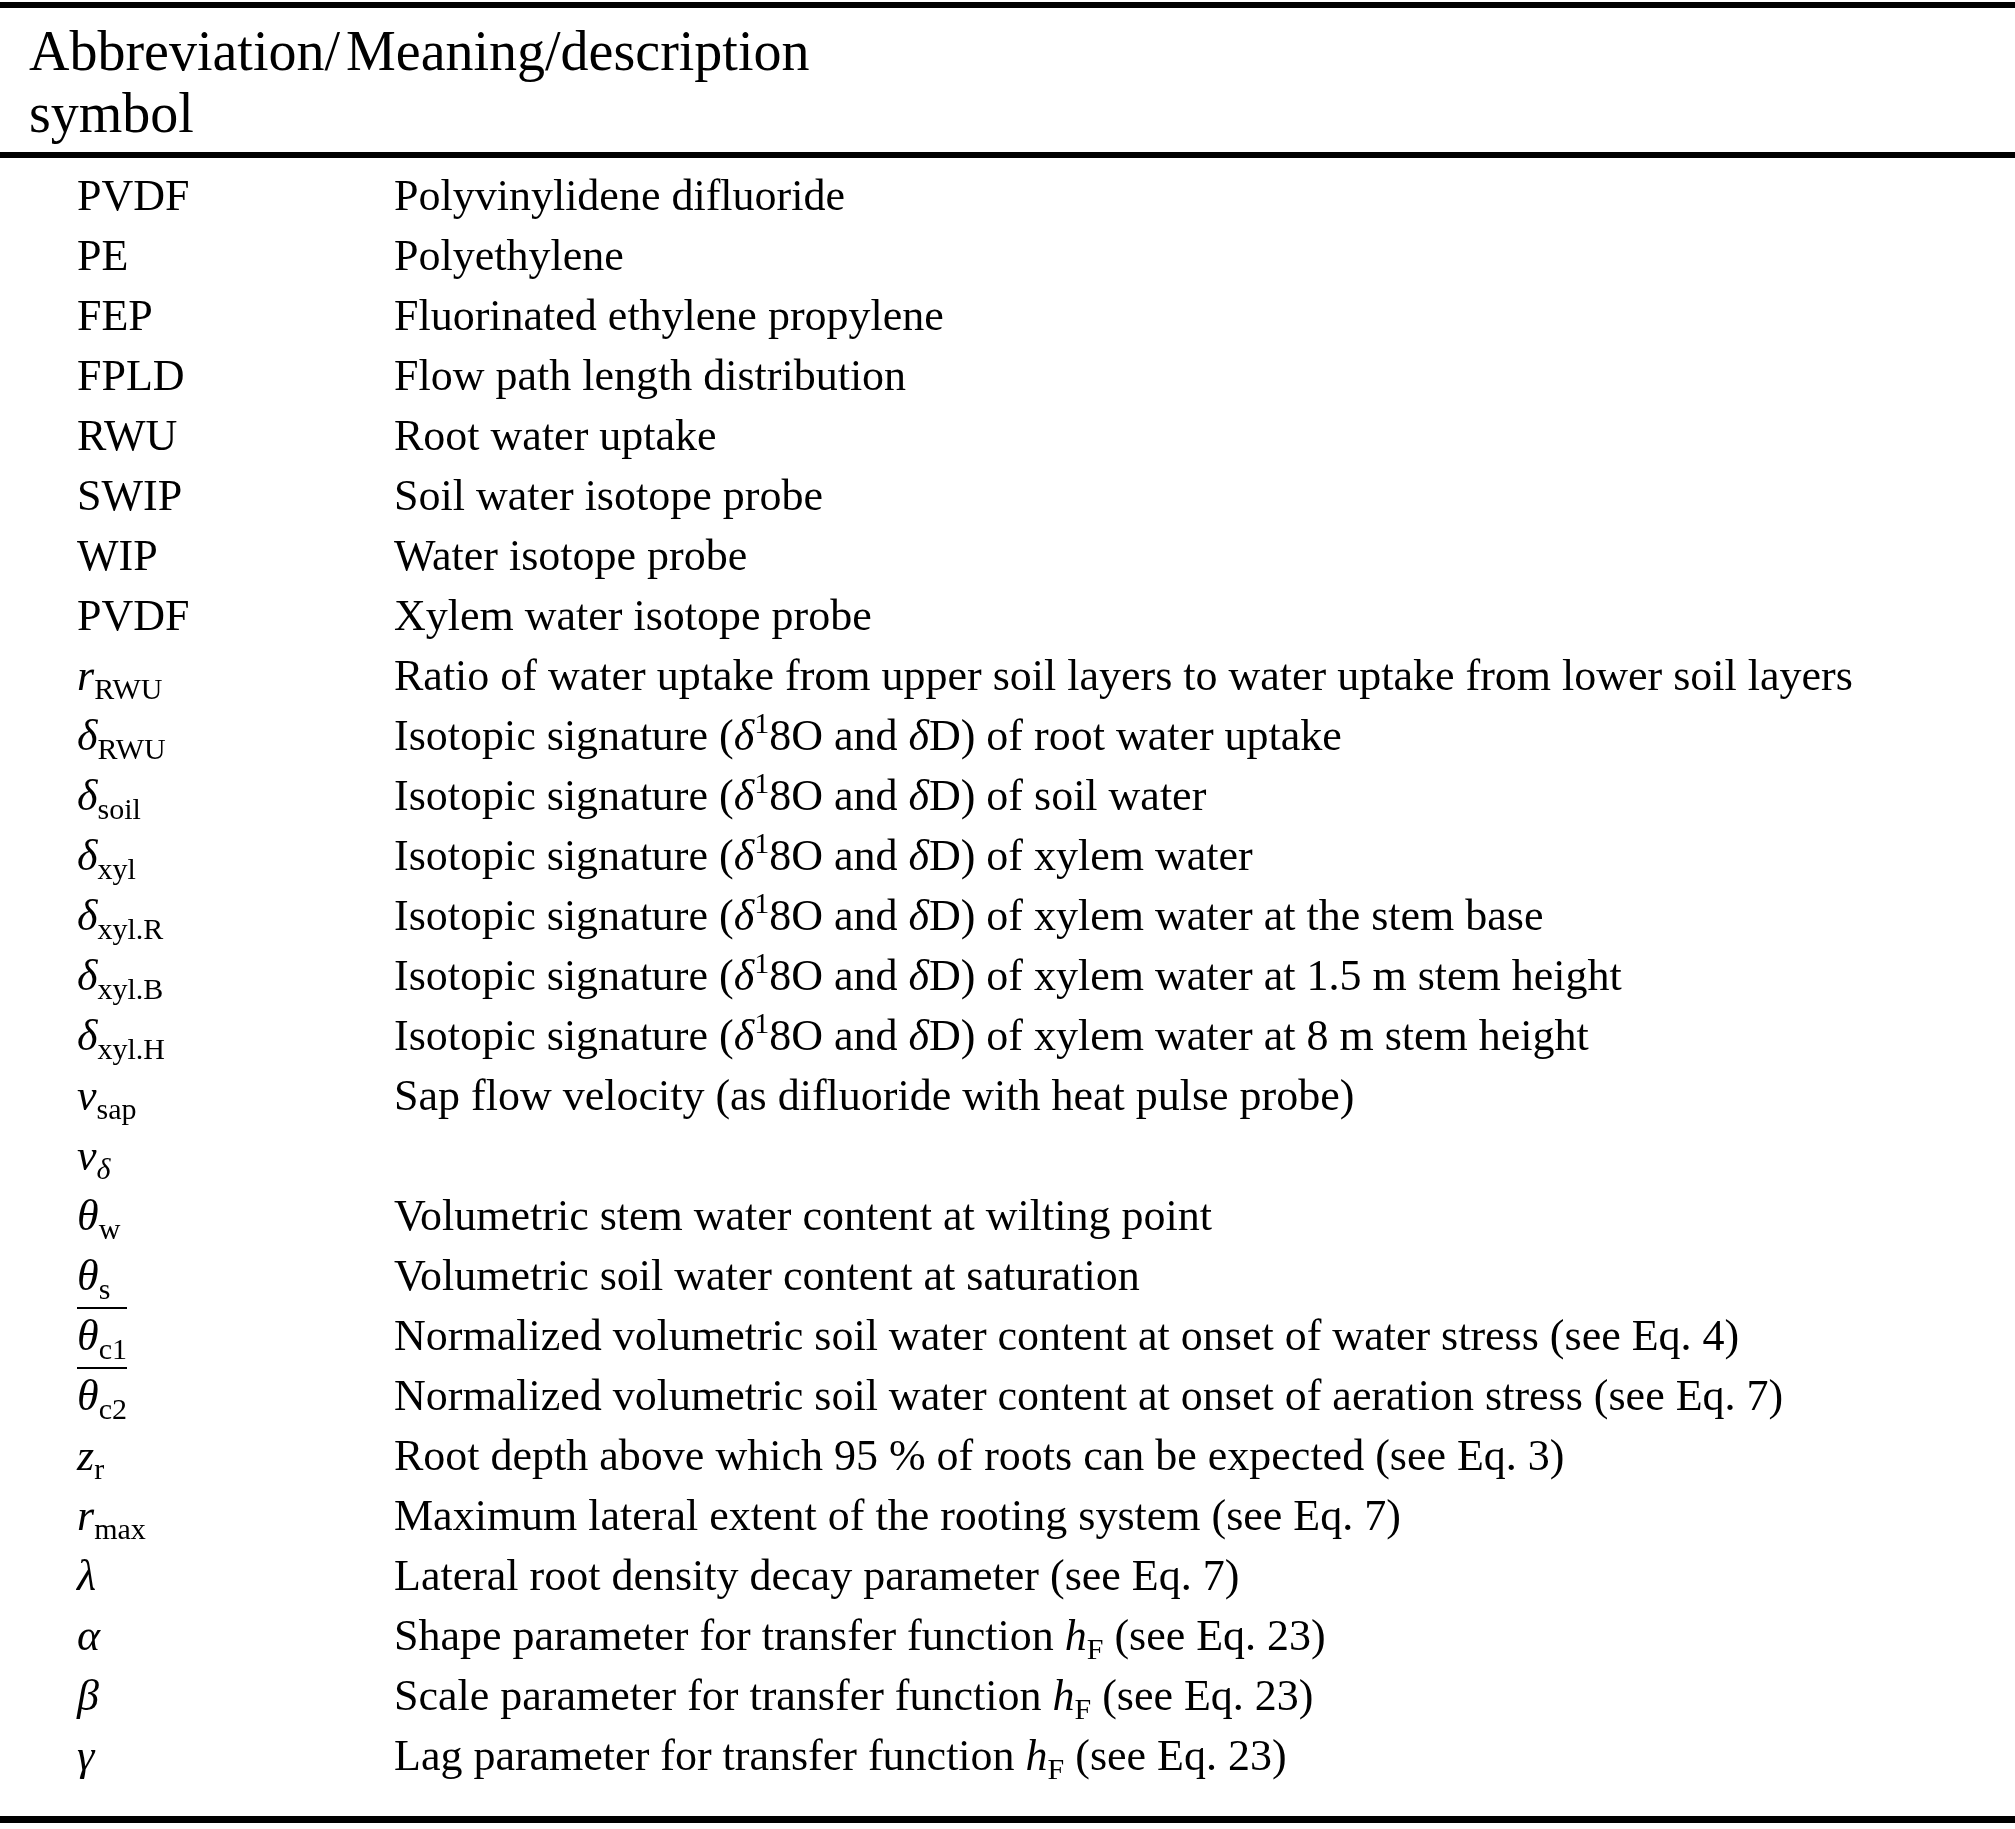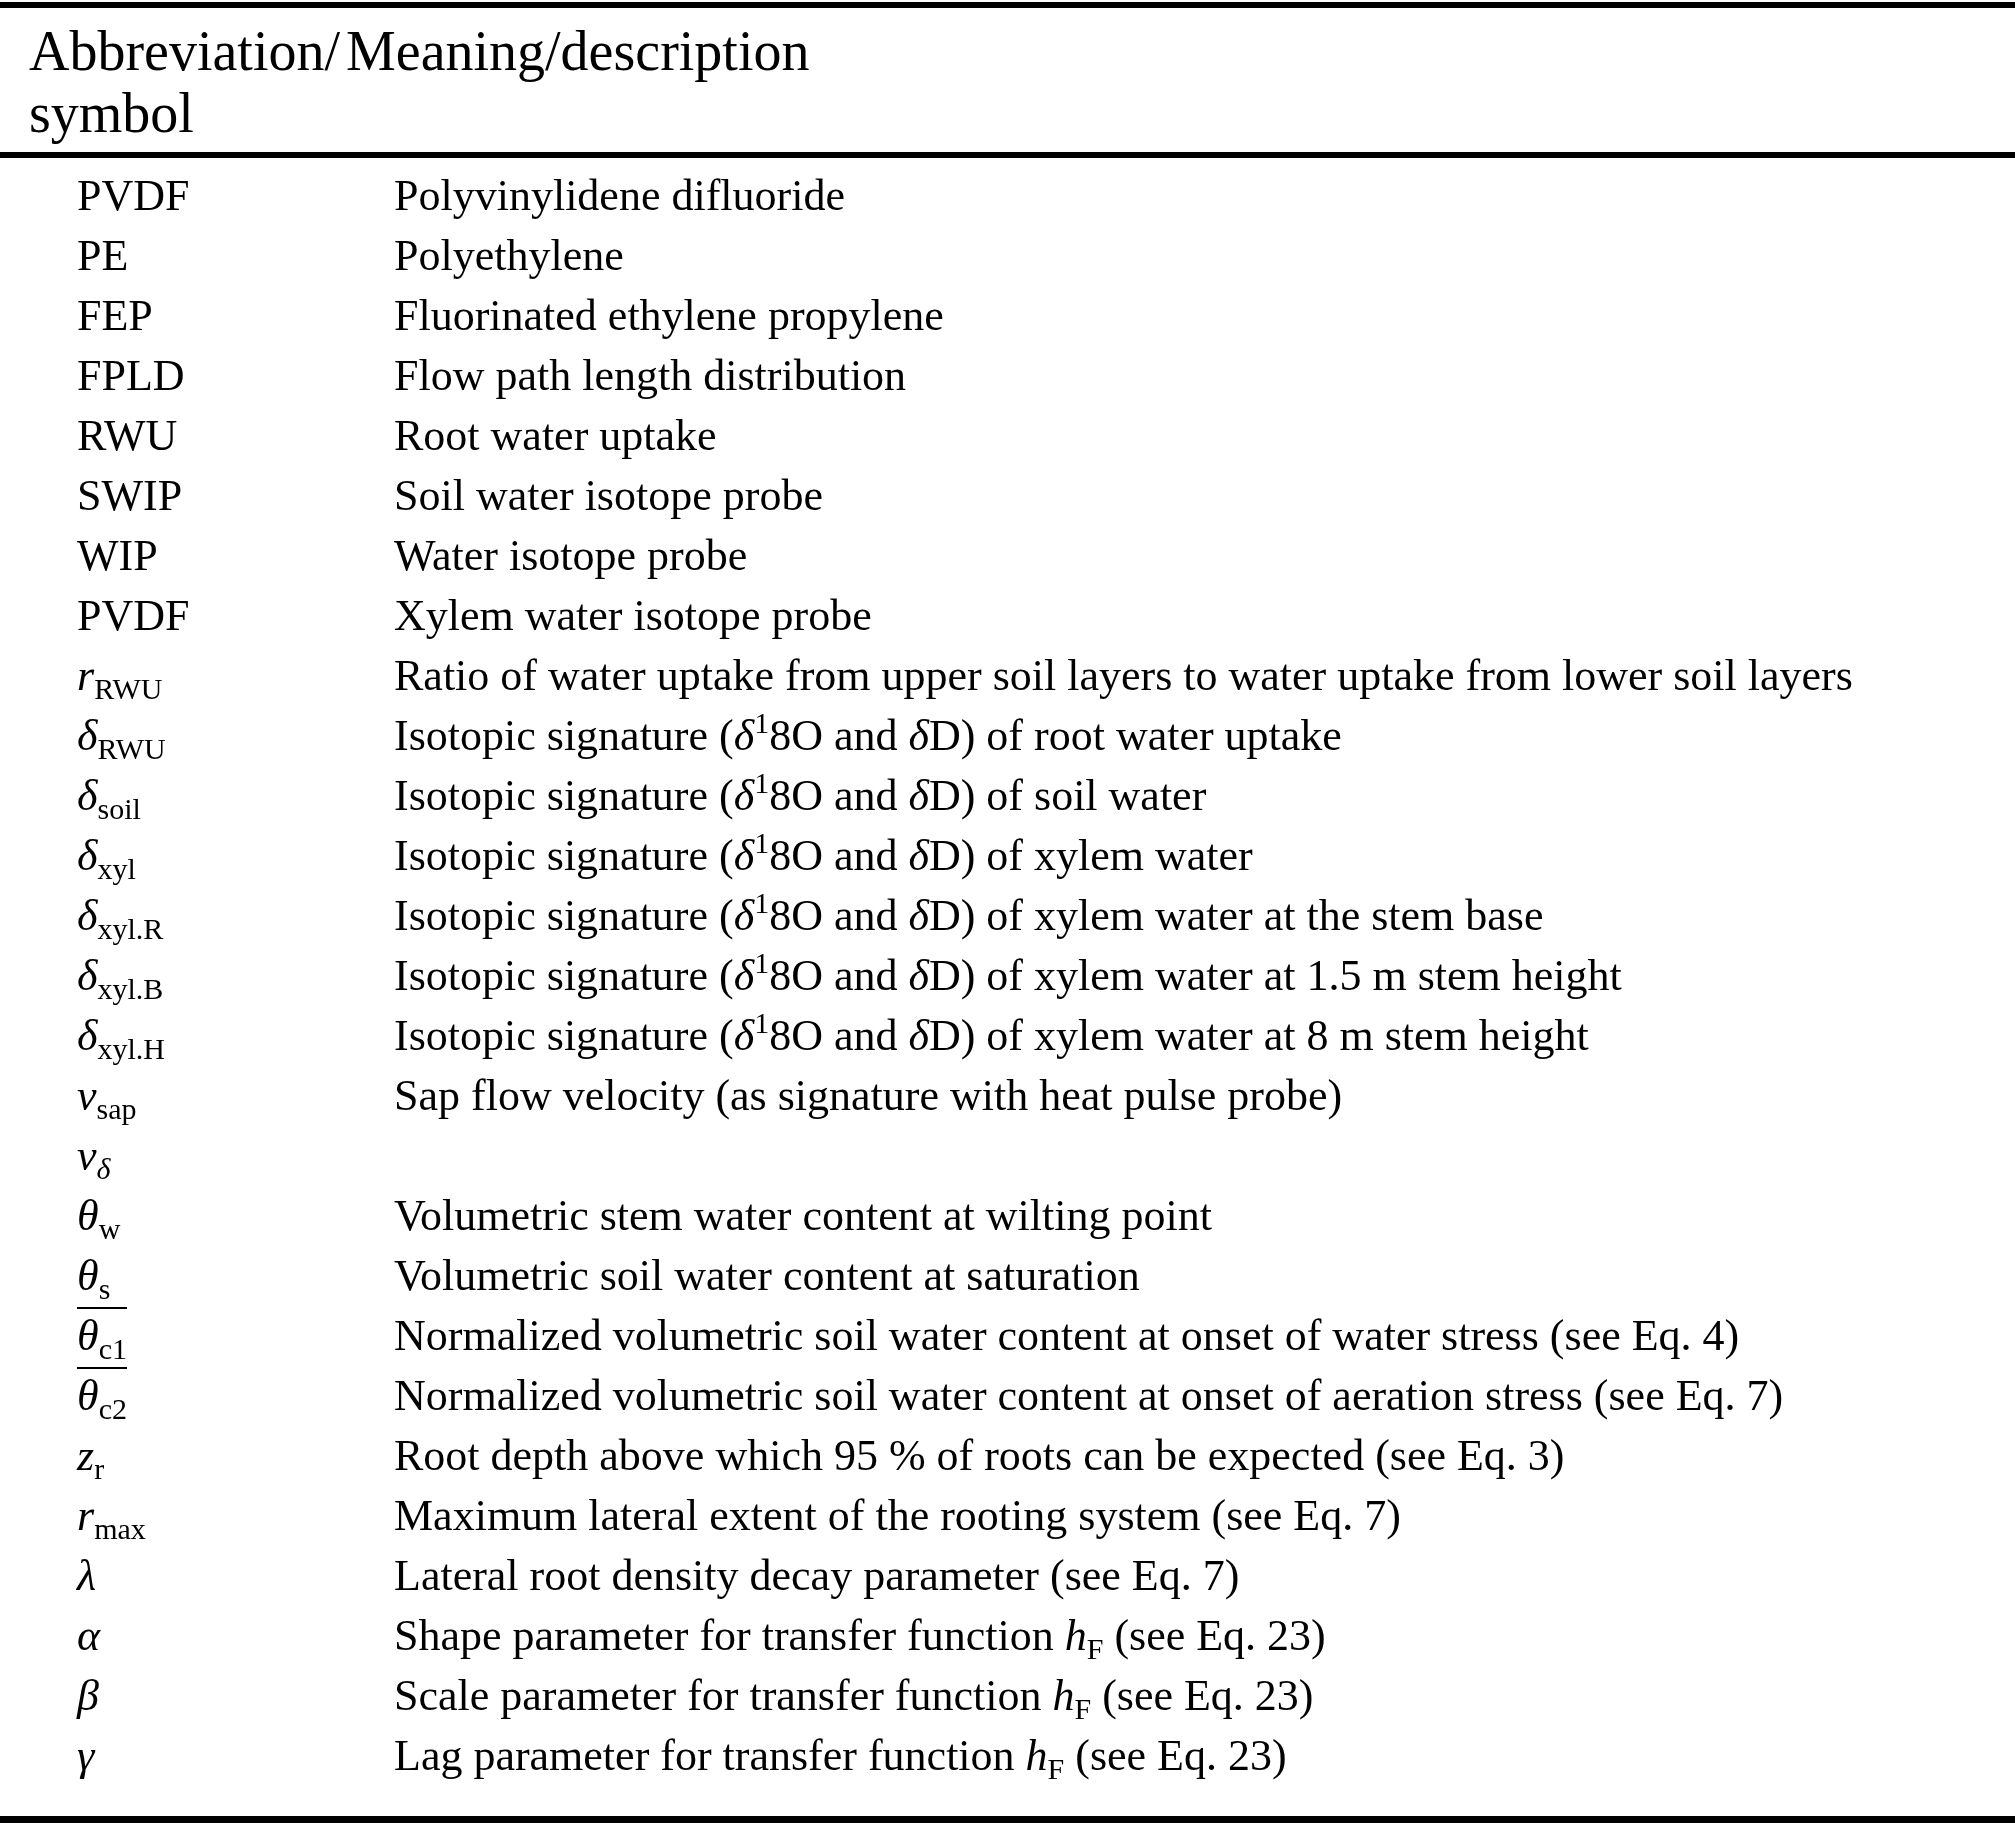--- a/index.html
+++ b/index.html
@@ -134,21 +134,21 @@
       <div class="row">
         <span class="col-sym"><span class="i">δ</span><span class="sb">xyl.B</span></span>
         <span class="col-desc"><span>Isotopic signature (</span><span class="i">δ</span><span class="sp">1</span><span>8O and </span><span class="i">δ</span><span>D) of xylem water at 1.5 m stem height</span></span>
       </div>
       <div class="row">
         <span class="col-sym"><span class="i">δ</span><span class="sb">xyl.H</span></span>
         <span class="col-desc"><span>Isotopic signature (</span><span class="i">δ</span><span class="sp">1</span><span>8O and </span><span class="i">δ</span><span>D) of xylem water at 8 m stem height</span></span>
       </div>
       <div class="row">
         <span class="col-sym"><span class="i">v</span><span class="sb">sap</span></span>
-        <span class="col-desc"><span>Sap flow velocity (as signature with heat pulse probe)</span></span>
+        <span class="col-desc"><span>Sap flow velocity (as difluoride with heat pulse probe)</span></span>
       </div>
       <div class="row">
         <span class="col-sym"><span class="i">v</span><span class="i sb">δ</span></span>
       </div>
       <div class="row">
         <span class="col-sym"><span class="i">θ</span><span class="sb">w</span></span>
         <span class="col-desc"><span>Volumetric stem water content at wilting point</span></span>
       </div>
       <div class="row">
         <span class="col-sym"><span class="i">θ</span><span class="sb">s</span></span>

